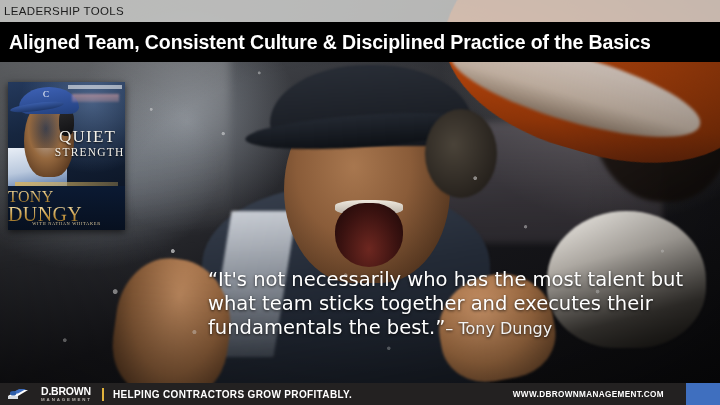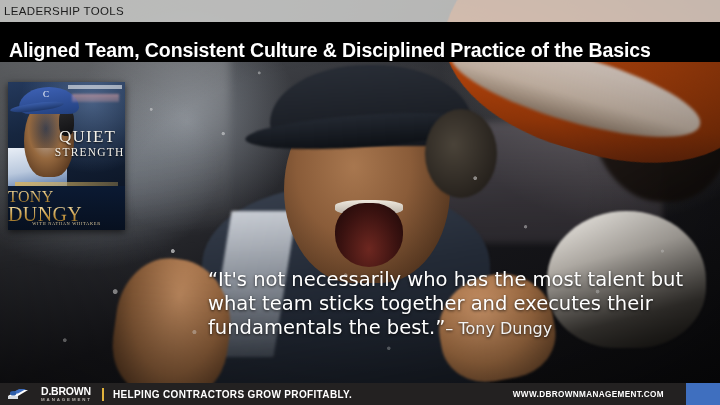--- a/index.html
+++ b/index.html
@@ -108,21 +108,21 @@
   .vignette{position:absolute;inset:0;
     background:radial-gradient(ellipse 78% 74% at 50% 46%, rgba(0,0,0,0) 40%, rgba(0,0,0,.55) 100%);}
 
   
   .eyebrow-bar{position:absolute;left:0;top:0;width:100%;height:22px;
     background:rgba(216,216,214,.80);display:flex;align-items:center;}
   .eyebrow-text{font-size:11.5px;letter-spacing:.35px;color:#1d1d1d;padding-left:4px;
     font-family:"Liberation Sans",sans-serif;white-space:nowrap;}
 
   .title-bar{position:absolute;left:0;top:22px;width:100%;height:40px;
-    background:#000;display:flex;align-items:flex-end;}
+    background:#000;display:flex;align-items:center;}
   .title-text{color:#fff;font-size:19.5px;font-weight:bold;letter-spacing:-.1px;
     padding-left:9px;white-space:nowrap;font-family:"Liberation Sans",sans-serif;}
 
   
   .book{position:absolute;left:8px;top:82px;width:117px;height:148px;
     box-shadow:0 2px 7px rgba(0,0,0,.65);overflow:hidden;background:#0c1b33;}
   .bk-photo{position:absolute;left:0;top:0;width:100%;height:70%;overflow:hidden;
     background:linear-gradient(165deg,#24395c 0%,#16263f 40%,#0d1728 100%);}
   .bk-sky{position:absolute;inset:0;background:radial-gradient(ellipse at 72% 18%, rgba(120,150,195,.5), rgba(0,0,0,0) 60%);}
   .bk-face{position:absolute;left:14%;top:16%;width:42%;height:76%;

